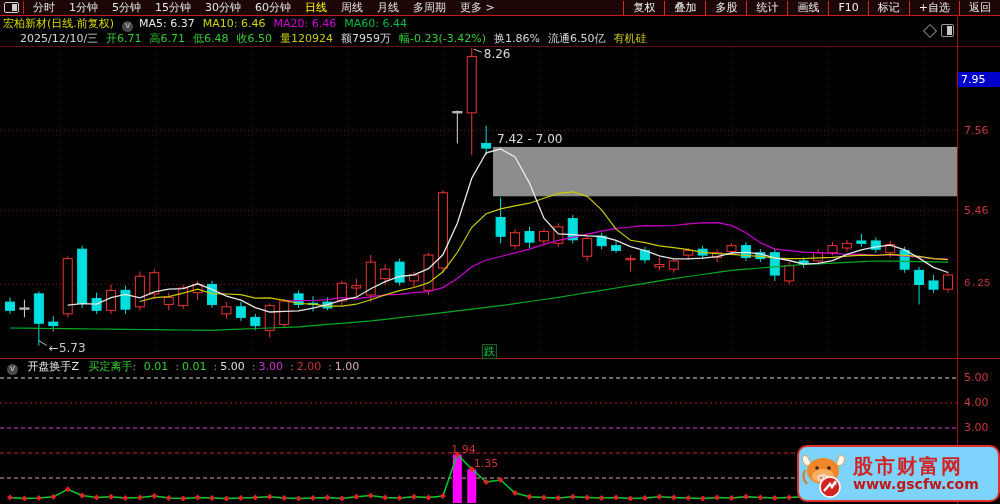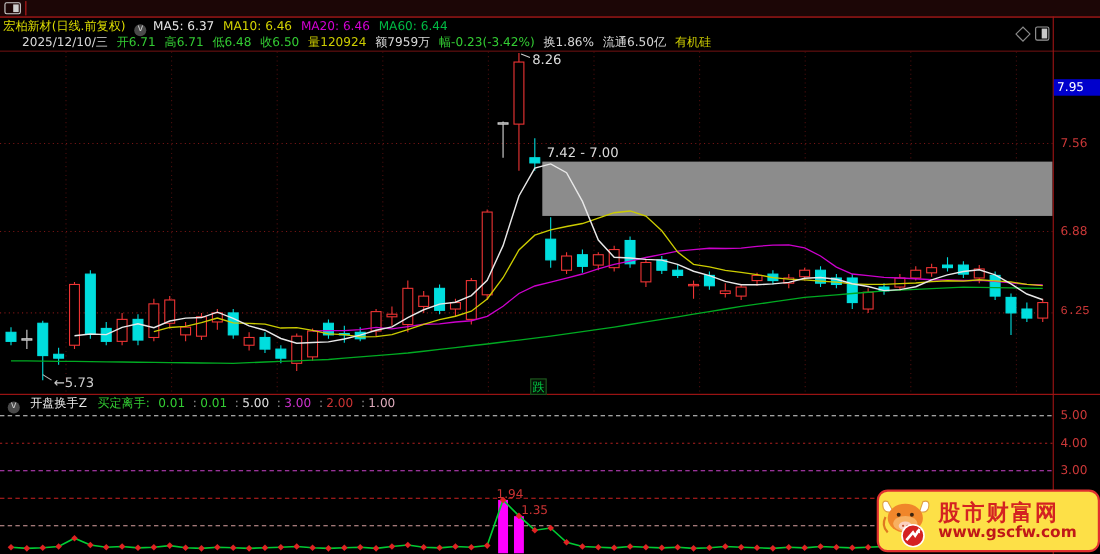--- a/index.html
+++ b/index.html
@@ -42,36 +42,48 @@
   #split-icon{position:absolute;left:941px;top:24px;width:11px;height:11px;border:1px solid #9a9a9a;
               border-radius:2px;z-index:3;}
   #split-icon i{position:absolute;right:1px;top:1px;bottom:1px;width:5px;background:#c8c8c8;display:block;}
   
   #fall-badge{position:absolute;left:482px;top:344px;width:13px;height:13px;border:1px solid #1f5c1f;
               background:#050f05;color:#00cc44;text-align:center;line-height:13px;font-size:11px;z-index:3;}
   
   #ind-header{position:absolute;left:7px;top:359px;height:15px;line-height:15px;white-space:nowrap;z-index:3;}
   #ind-header .sep{color:#9a9a9a;margin:0 3px;}
   
-  #watermark{position:absolute;left:797px;top:445px;width:199px;height:53px;background:#fde047;
+  #watermark{position:absolute;left:797px;top:445px;width:199px;height:53px;background:#7dd3fc;
              border:2px solid #e03030;border-radius:10px;display:flex;align-items:center;z-index:10;}
   #wm-text{display:flex;flex-direction:column;line-height:1.05;margin-left:2px;}
   #wm-line1{font-size:20px;font-weight:bold;color:#d42222;letter-spacing:2px;}
   #wm-line2{font-size:14px;font-weight:bold;color:#c01818;}
 </style>
 </head>
 <body>
 
 <div id="app">
 
   <div id="topbar">
     <span class="winsplit">
         <i></i>
       </span>
     <span class="tb-sep"></span>
+    <span id="tb-left"><span class="tb-item">分时</span><span class="tb-item">1分钟</span><span class="tb-item">5分钟</span><span class="tb-item">15分钟</span><span class="tb-item">30分钟</span><span class="tb-item">60分钟</span><span class="tb-item active">日线</span><span class="tb-item">周线</span><span class="tb-item">月线</span><span class="tb-item">多周期</span><span class="tb-item">更多 &gt;</span></span>
+    <span class="tb-right" id="tb-right">
+        <span class="tb-btn">复权</span>
+        <span class="tb-btn">叠加</span>
+        <span class="tb-btn">多股</span>
+        <span class="tb-btn">统计</span>
+        <span class="tb-btn">画线</span>
+        <span class="tb-btn">F10</span>
+        <span class="tb-btn">标记</span>
+        <span class="tb-btn">+自选</span>
+        <span class="tb-btn">返回</span>
+      </span>
   </div>
 
   <div class="hrow" id="hrow2">
     <span class="hseg" style="color:#dddd00">宏柏新材(日线.前复权)</span><span class="circle-chev">v</span><span id="ma-labels"><span class="hseg" style="color: rgb(232, 232, 232);">MA5: 6.37</span><span class="hseg" style="color: rgb(212, 212, 0);">MA10: 6.46</span><span class="hseg" style="color: rgb(212, 0, 212);">MA20: 6.46</span><span class="hseg" style="color: rgb(0, 187, 68);">MA60: 6.44</span></span>
   </div>
 
   <div class="hrow" id="hrow3"><span class="hseg" style="color: rgb(216, 216, 216);">2025/12/10/三</span><span class="hseg" style="color: rgb(51, 204, 51);">开6.71</span><span class="hseg" style="color: rgb(51, 204, 51);">高6.71</span><span class="hseg" style="color: rgb(51, 204, 51);">低6.48</span><span class="hseg" style="color: rgb(51, 204, 51);">收6.50</span><span class="hseg" style="color: rgb(204, 204, 0);">量120924</span><span class="hseg" style="color: rgb(216, 216, 216);">额7959万</span><span class="hseg" style="color: rgb(51, 204, 51);">幅-0.23(-3.42%)</span><span class="hseg" style="color: rgb(216, 216, 216);">换1.86%</span><span class="hseg" style="color: rgb(216, 216, 216);">流通6.50亿</span><span class="hseg" style="color: rgb(204, 204, 0);">有机硅</span></div>
 
   <span id="diamond-icon"></span>
   <span id="split-icon">
@@ -237,21 +249,21 @@
     </svg>
 
   <div id="fall-badge">跌</div>
 
   <div class="redline-h" id="line-mid"></div>
   <div class="redline-h" id="line-panel"></div>
   <div id="axis-vline"></div>
 
   <div id="axis">
     <div id="price-badge">7.95</div>
-    <span id="axis-main-labels"><span class="axis-label" style="top: 124px;">7.56</span><span class="axis-label" style="top: 204px;">6.88</span><span class="axis-label" style="top: 277px; font-family: Liberation Mono, monospace;">6.25</span></span>
+    <span id="axis-main-labels"><span class="axis-label" style="top: 124px;">7.56</span><span class="axis-label" style="top: 204px;">5.46</span><span class="axis-label" style="top: 277px; font-family: Liberation Mono, monospace;">6.25</span></span>
     <span id="axis-ind-labels"><span class="axis-label" style="top: 371px;">5.00</span><span class="axis-label" style="top: 396px;">4.00</span><span class="axis-label" style="top: 421px;">3.00</span></span>
   </div>
 
   <div id="ind-header">
     <span class="circle-chev">v</span>
     <span style="color:#e8e8e8;margin-right:6px">开盘换手Z</span>
     <span style="color:#33cc33;margin-right:4px">买定离手:</span>
     <span id="ind-params"><span style="color: rgb(51, 204, 51); margin-right: 4px;">0.01</span><span class="sep">:</span><span style="color: rgb(51, 204, 51); margin-right: 4px;">0.01</span><span class="sep">:</span><span style="color: rgb(224, 224, 224); margin-right: 4px;">5.00</span><span class="sep">:</span><span style="color: rgb(204, 51, 204); margin-right: 4px;">3.00</span><span class="sep">:</span><span style="color: rgb(204, 51, 51); margin-right: 4px;">2.00</span><span class="sep">:</span><span style="color: rgb(221, 170, 187); margin-right: 4px;">1.00</span></span>
   </div>
 

